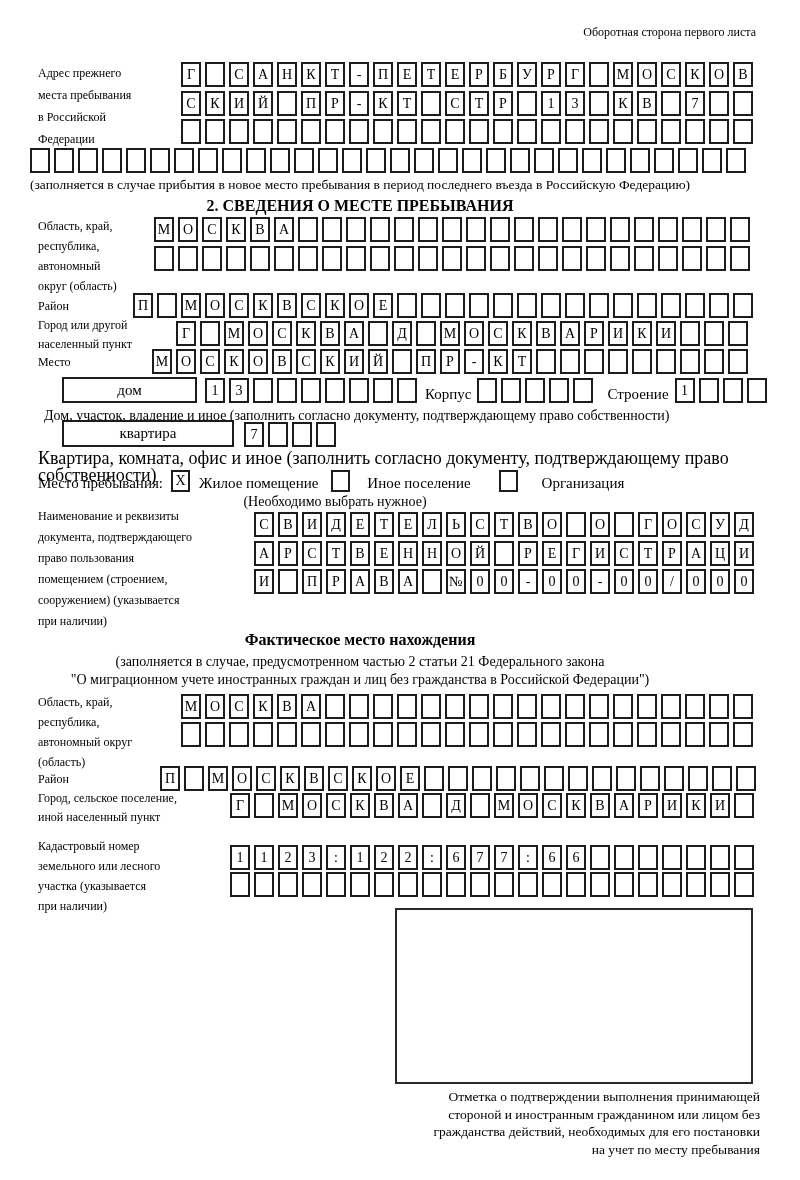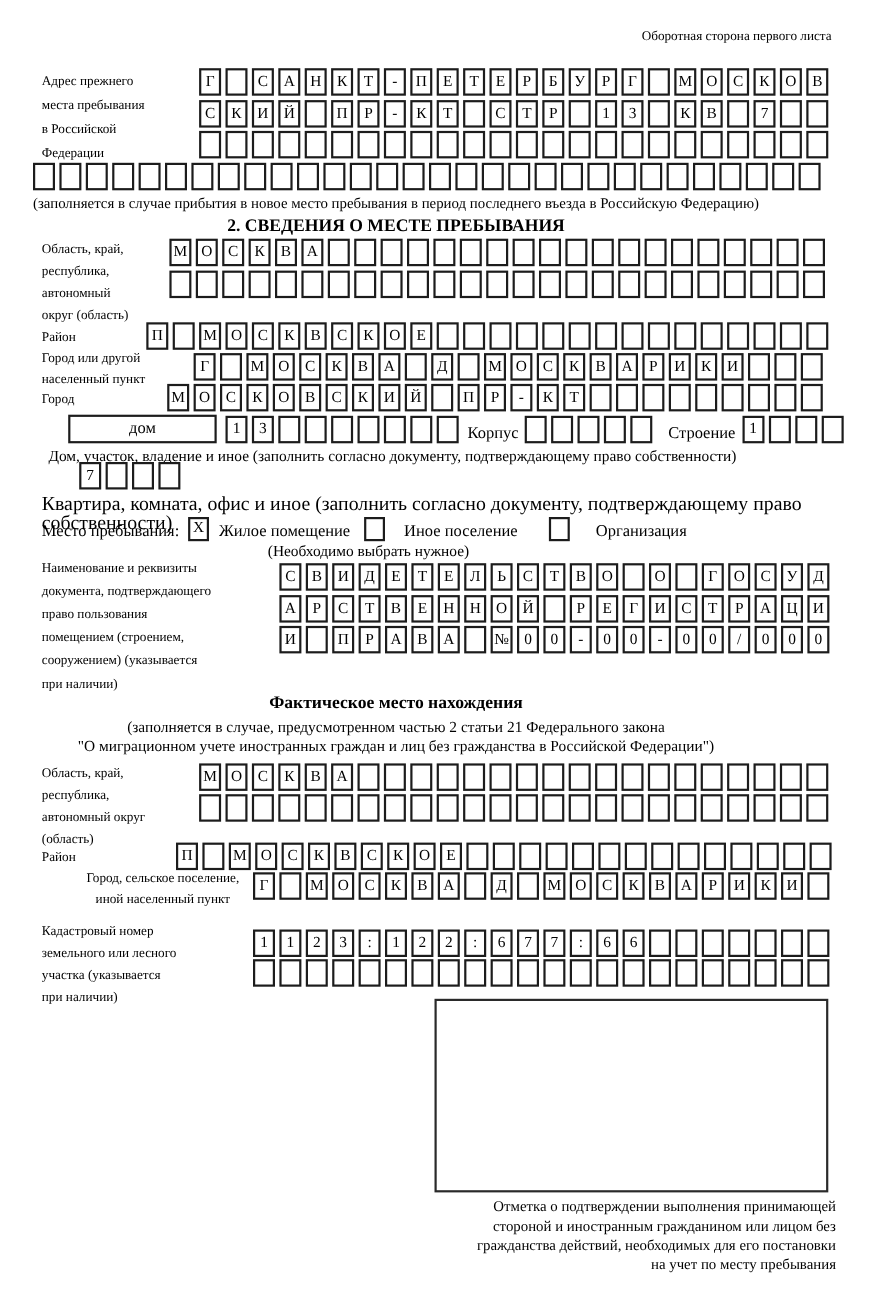--- a/index.html
+++ b/index.html
@@ -255,21 +255,21 @@
     <span class="cell">А</span>
     <span class="cell">Р</span>
     <span class="cell">И</span>
     <span class="cell">К</span>
     <span class="cell">И</span>
     <span class="cell"></span>
     <span class="cell"></span>
     <span class="cell"></span>
   </div>
 
-<div class="abs label" style="top:352px;left:38px;">Город</div>
+<div class="abs label" style="top:352px;left:38px;">Место</div>
 <div class="abs cellrow" style="top:349px;left:152px;">
     <span class="cell">М</span>
     <span class="cell">О</span>
     <span class="cell">С</span>
     <span class="cell">К</span>
     <span class="cell">О</span>
     <span class="cell">В</span>
     <span class="cell">С</span>
     <span class="cell">К</span>
     <span class="cell">И</span>
@@ -316,20 +316,21 @@
   <div class="cellrow" style="margin-left:6px;">
       <span class="cell">1</span>
       <span class="cell"></span>
       <span class="cell"></span>
       <span class="cell"></span>
     </div>
 </div>
 <div class="abs caption" style="top:407px;left:44px;font-size:14px;">Дом, участок, владение и иное (заполнить согласно документу, подтверждающему право собственности)</div>
 
 <div class="abs row-flex" style="top:420px;left:62px;">
+  <div class="widebox" style="width:172px;height:27px;">квартира</div>
   <div class="cellrow" style="margin-left:10px;">
       <span class="cell">7</span>
       <span class="cell"></span>
       <span class="cell"></span>
       <span class="cell"></span>
     </div>
 </div>
 <div class="abs caption" style="top:450px;left:38px;font-size:18px;">Квартира, комната, офис и иное (заполнить согласно документу, подтверждающему право собственности)</div>
 
 <div class="abs row-flex" style="top:470px;left:38px;">
@@ -502,21 +503,21 @@
     <span class="cell"></span>
     <span class="cell"></span>
     <span class="cell"></span>
     <span class="cell"></span>
     <span class="cell"></span>
     <span class="cell"></span>
     <span class="cell"></span>
     <span class="cell"></span>
   </div>
 
-<div class="abs label" style="top:789px;left:48px;width:200px;line-height:19px;text-align:center;">Город, сельское поселение,
+<div class="abs label" style="top:789px;left:38px;width:200px;line-height:19px;">Город, сельское поселение,
 иной населенный пункт</div>
 <div class="abs cellrow" style="top:793px;left:230px;">
     <span class="cell">Г</span>
     <span class="cell"></span>
     <span class="cell">М</span>
     <span class="cell">О</span>
     <span class="cell">С</span>
     <span class="cell">К</span>
     <span class="cell">В</span>
     <span class="cell">А</span>

